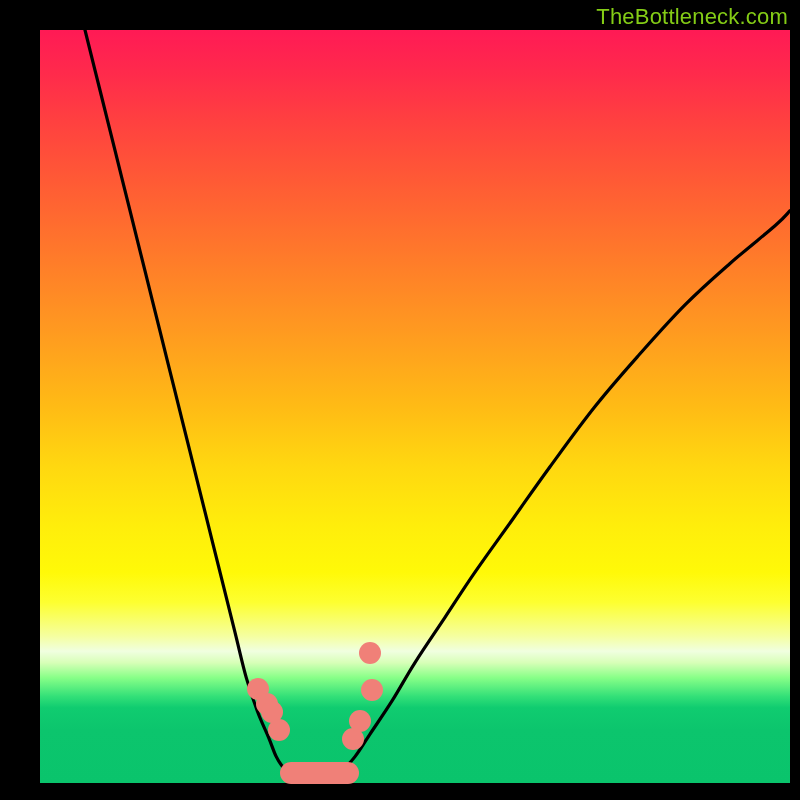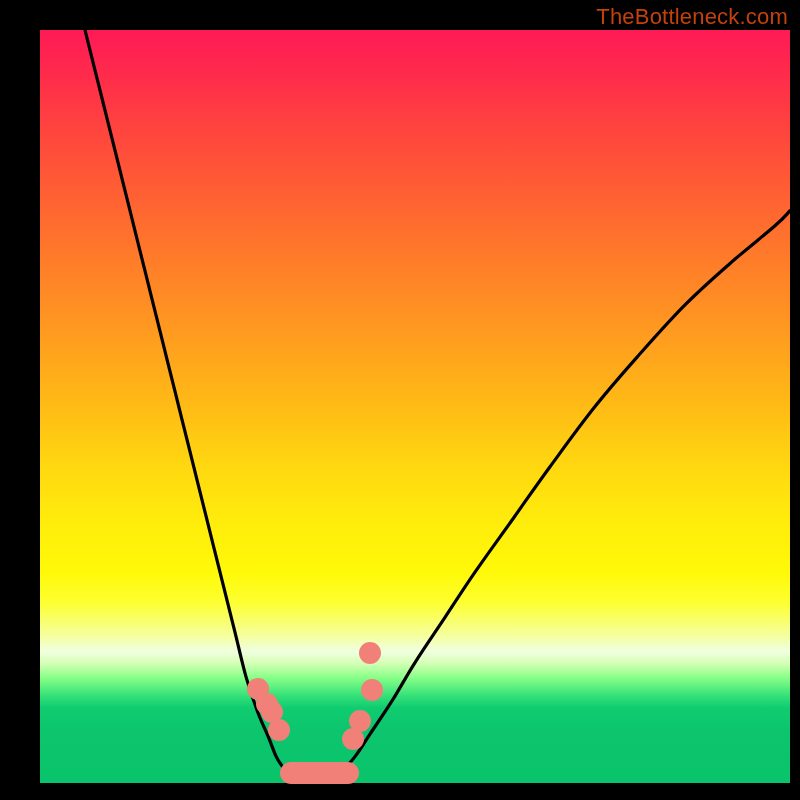--- a/index.html
+++ b/index.html
@@ -42,21 +42,21 @@
       #33e078 88.5%,
       #10cc70 90%,
       #0cc56d 93%,
       #0ac46c 100%
     );
   }
   .watermark {
     position: absolute;
     top: 4px;
     right: 12px;
-    color: #c2410c;
+    color: #84cc16;
     font-size: 22px;
     font-weight: 500;
     letter-spacing: 0.2px;
     user-select: none;
   }
   svg.curves {
     position: absolute;
     left: 0; top: 0;
     width: 750px; height: 753px;
   }

